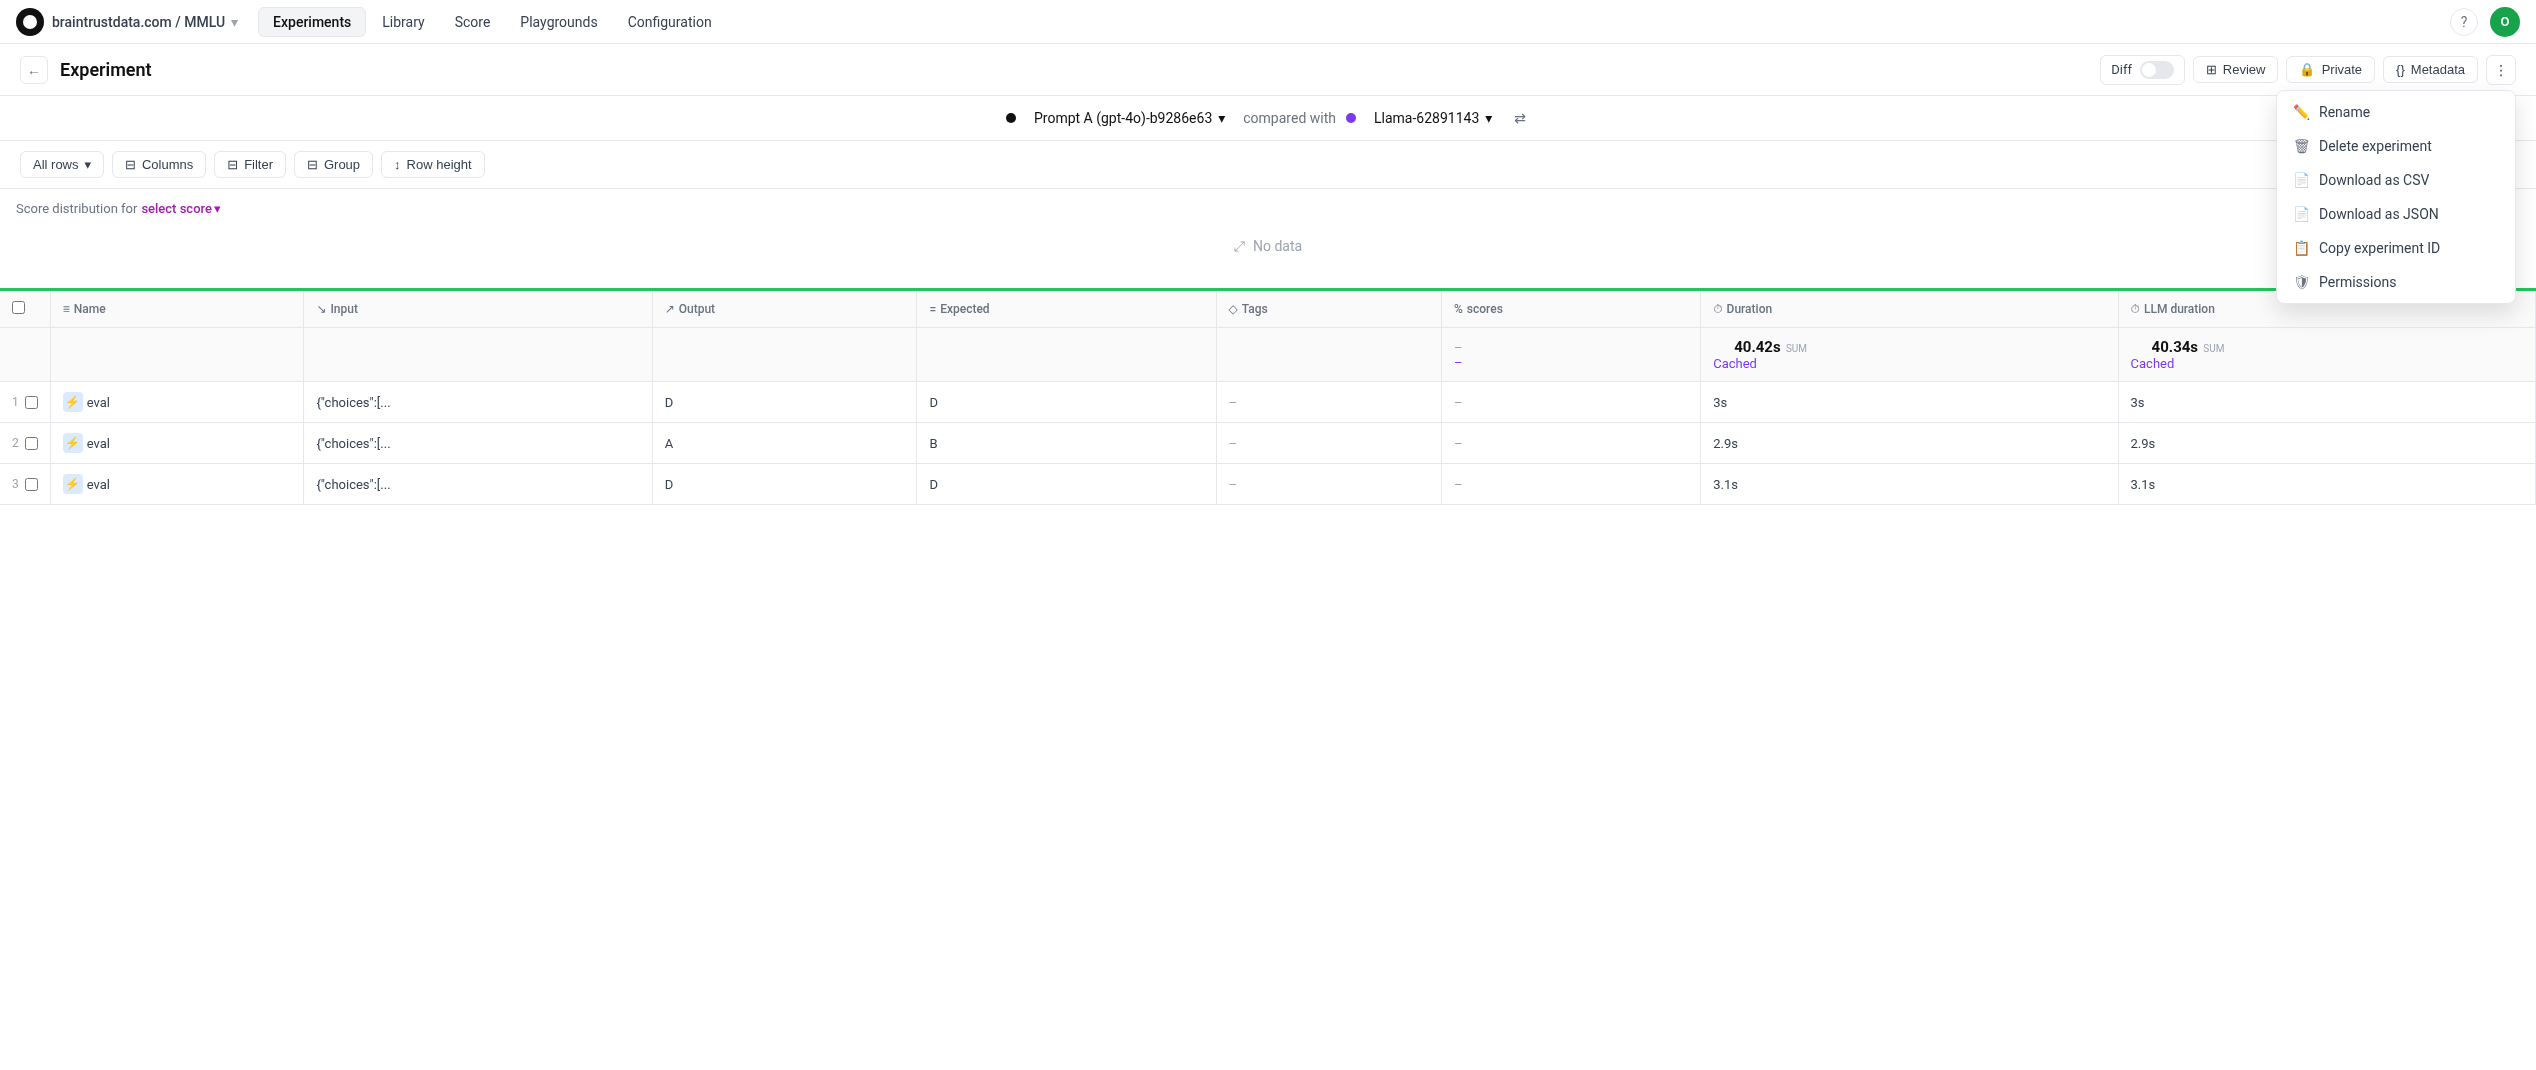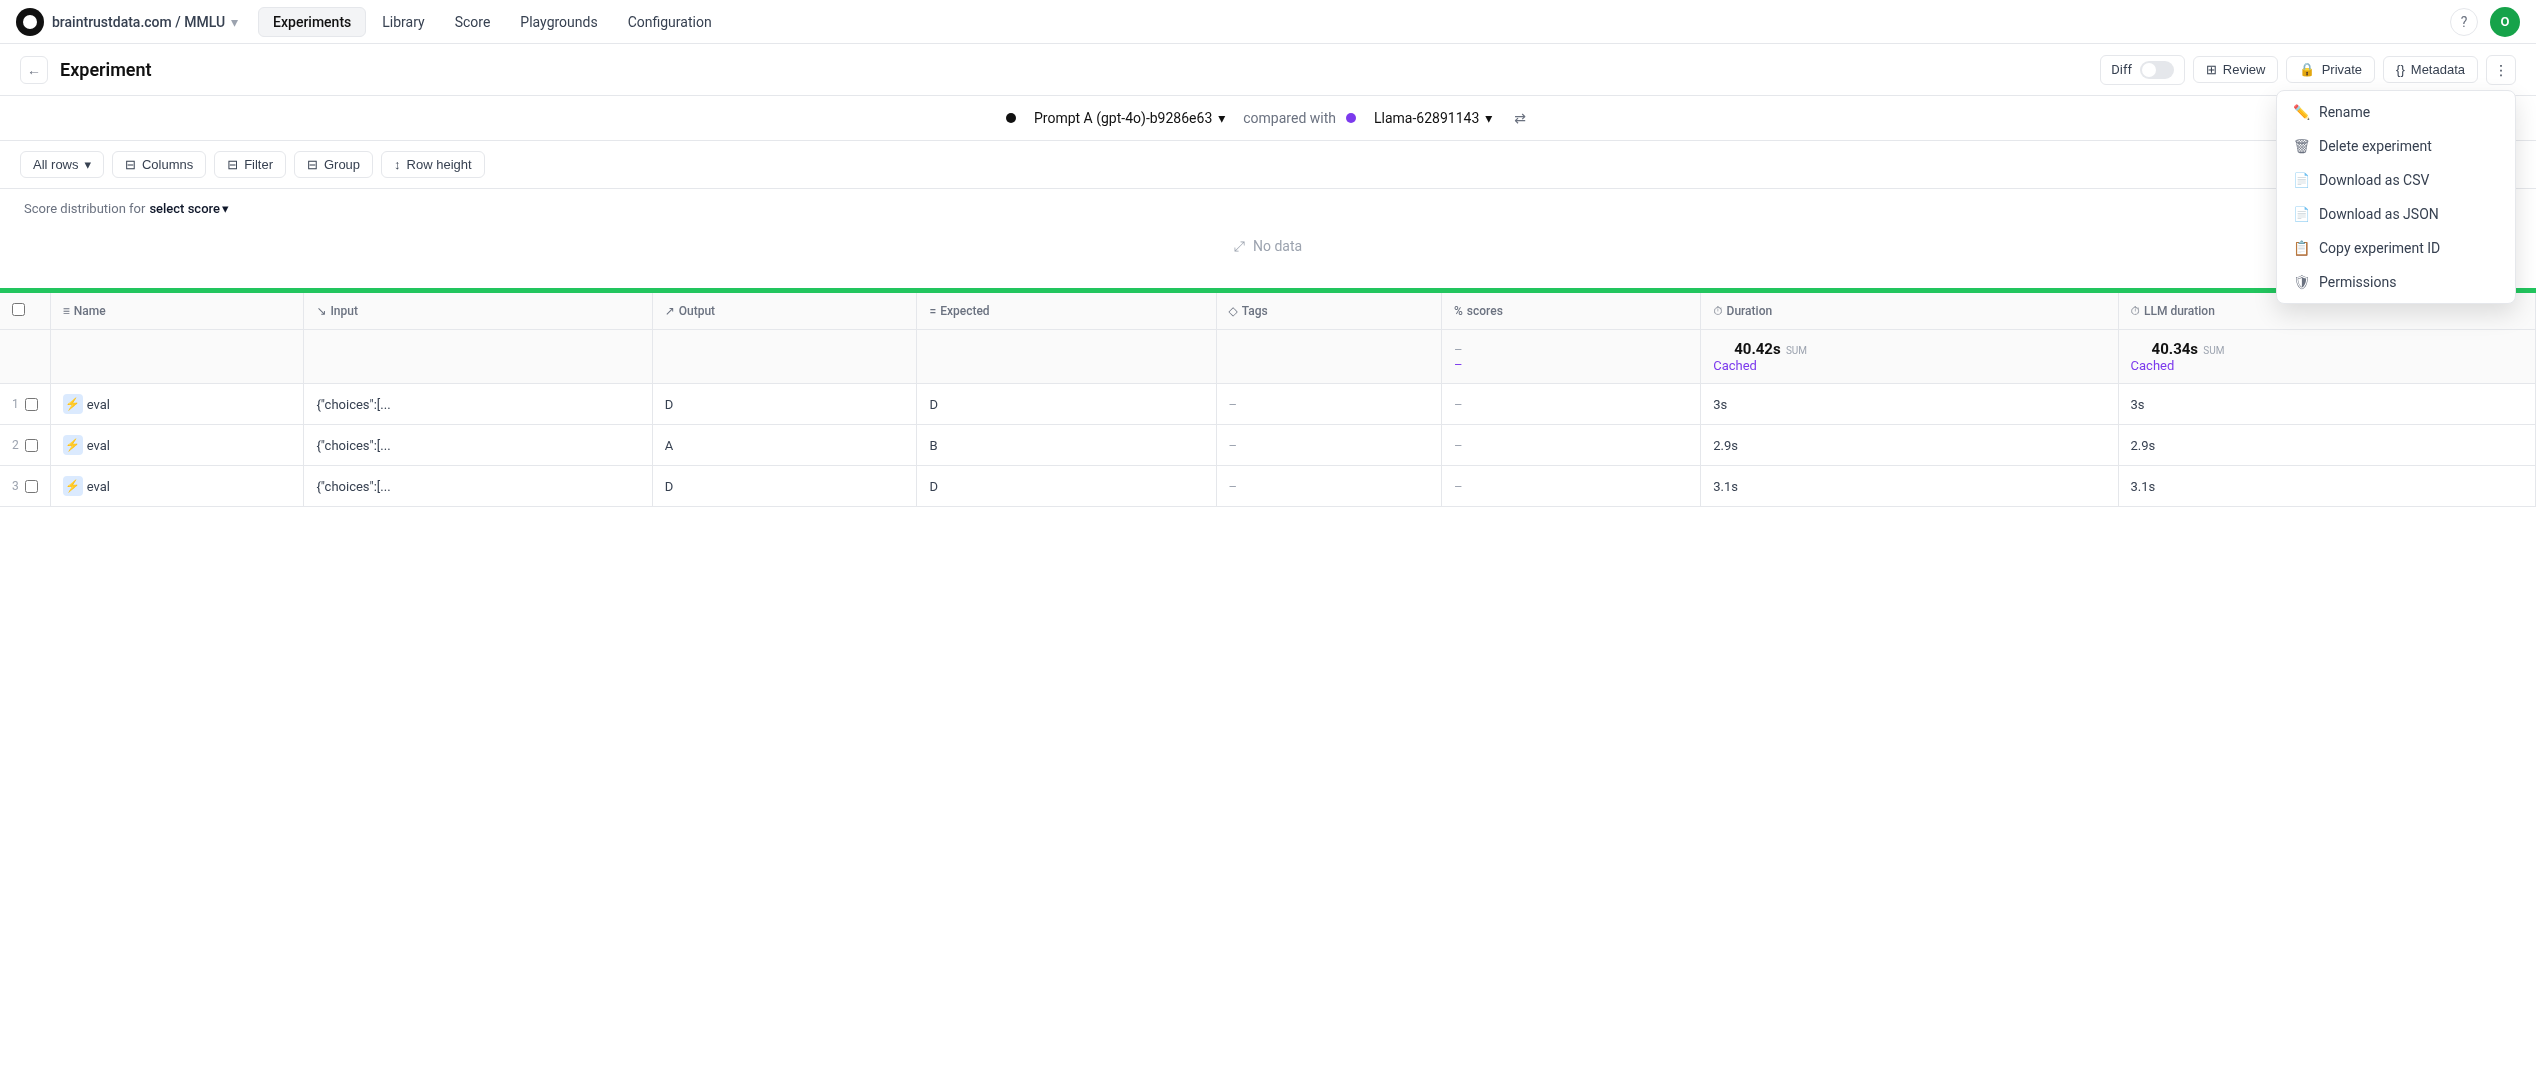--- a/index.html
+++ b/index.html
@@ -88,24 +88,24 @@
       padding: 10px 20px; border-bottom: 1px solid #e5e7eb;
     }
     .toolbar-btn {
       display: flex; align-items: center; gap: 6px; border: 1px solid #e5e7eb;
       border-radius: 6px; padding: 5px 12px; cursor: pointer; font-size: 13px; color: #374151;
       background: white;
     }
 
     
     .score-dist {
-      padding: 12px 24px; border-bottom: 5px solid #22c55e;
+      padding: 12px 16px; border-bottom: 3px solid #22c55e;
     }
     .score-dist-label { font-size: 13px; color: #6b7280; display: flex; align-items: center; gap: 4px; }
-    .score-dist-label .select-score { font-weight: 500; color: #0f172a; cursor: pointer; display: flex; align-items: center; gap: 2px; }
+    .score-dist-label .select-score { font-weight: 500; color: #a21caf; cursor: pointer; display: flex; align-items: center; gap: 2px; }
     .no-data {
       display: flex; align-items: center; justify-content: center;
       height: 60px; color: #9ca3af; font-size: 14px; gap: 8px;
     }
 
     
     .table-container { overflow-x: auto; position: relative; }
     table { width: 100%; border-collapse: collapse; font-size: 13px; }
     thead tr { border-bottom: 1px solid #e5e7eb; background: #fafafa; }
     th {

